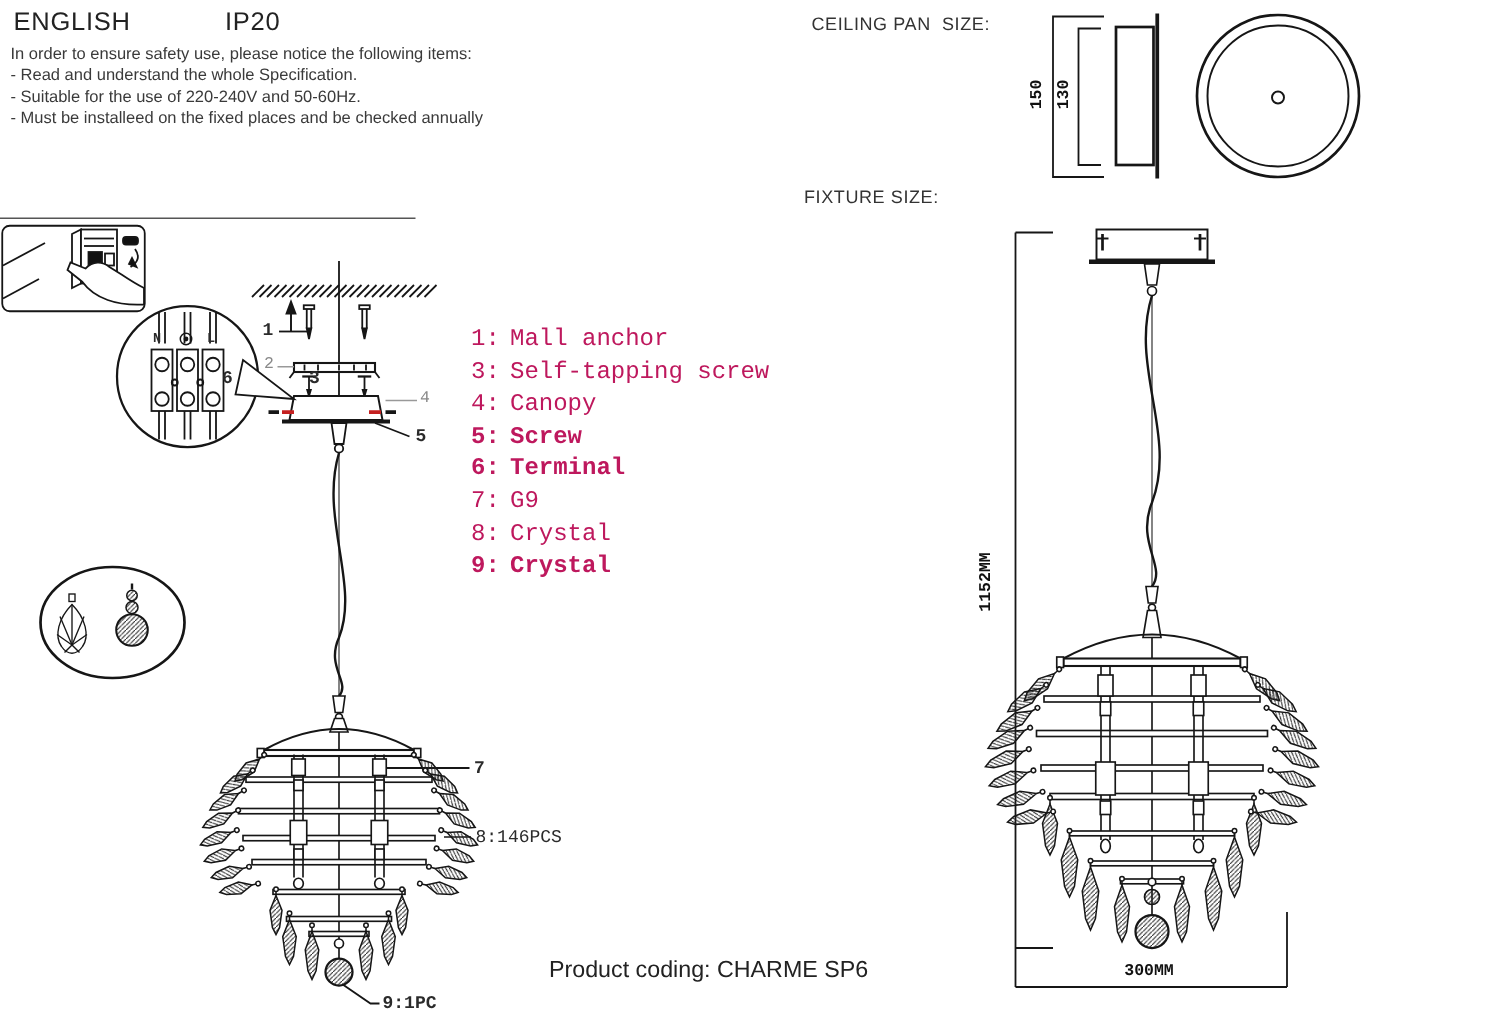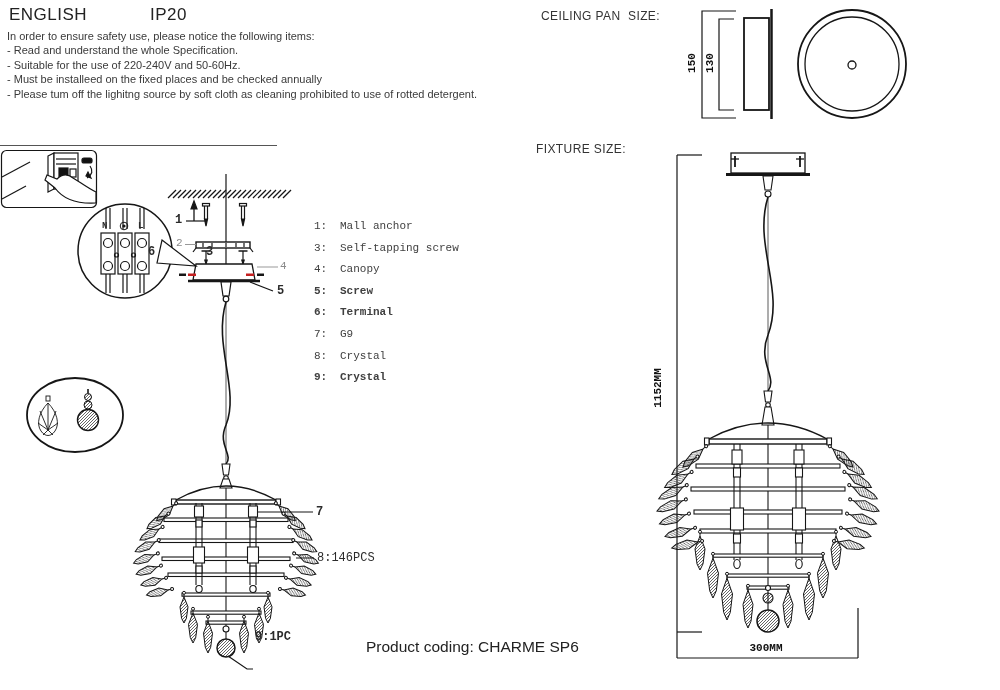--- a/index.html
+++ b/index.html
@@ -6,21 +6,21 @@
   #wrap{position:relative;width:1000px;height:690px;background:#fff;overflow:hidden;
         font-family:"Liberation Sans",sans-serif;color:#2b2b2b;}
   svg{position:absolute;left:0;top:0;}
   .t{position:absolute;white-space:pre;}
   .mono{font-family:"Liberation Mono","DejaVu Sans Mono",monospace;}
   .b{font-weight:bold;}
   .gray{color:#8a8a8a;}
   .h1{font-size:17px;letter-spacing:.5px;color:#222;}
   .sec{font-size:12px;letter-spacing:.4px;color:#333;}
   .spec{position:absolute;left:7px;top:29px;font-size:11px;line-height:14.4px;color:#3a3a3a;}
-  .parts{position:absolute;left:314px;top:216px;font-size:11px;line-height:21.6px;color:#404040;}
+  .parts{position:absolute;left:314px;top:216px;font-size:16px;line-height:21.6px;color:#be185d;}
   .parts .num{display:inline-block;width:26px;}
   .vtext{display:block;transform:rotate(-90deg);transform-origin:center;text-align:center;}
   .dim{font-size:11px;font-weight:bold;color:#111;}
   .callout{font-size:12px;}
   .term{font-size:9px;}
   .prod{font-size:15.5px;color:#222;}
 </style>
 </head>
 <body>
 
@@ -535,49 +535,48 @@
   </svg>
 
   <span class="t h1" style="left:9px;top:5px;">ENGLISH</span>
   <span class="t h1" style="left:150px;top:5px;">IP20</span>
 
   <div class="spec">
     <div>In order to ensure safety use, please notice the following items:</div>
     <div>- Read and understand the whole Specification.</div>
     <div>- Suitable for the use of 220-240V and 50-60Hz.</div>
     <div>- Must be installeed on the fixed places and be checked annually</div>
-    <div>- Please tum off the lighitng source by soft cloth as cleaning prohibited to use of rotted detergent.</div>
   </div>
 
   <div class="parts mono" id="parts">
       <div><span class="num">1:</span><span>Mall anchor</span></div>
       <div><span class="num">3:</span><span>Self-tapping screw</span></div>
       <div><span class="num">4:</span><span>Canopy</span></div>
       <div class="b"><span class="num">5:</span><span>Screw</span></div>
       <div class="b"><span class="num">6:</span><span>Terminal</span></div>
       <div><span class="num">7:</span><span>G9</span></div>
       <div><span class="num">8:</span><span>Crystal</span></div>
       <div class="b"><span class="num">9:</span><span>Crystal</span></div>
     </div>
 
   <span class="t sec" style="left:521px;top:9px;margin-left:20px;">CEILING PAN  SIZE:</span>
-  <span class="t sec" style="left:536px;top:142px;">FIXTURE SIZE:</span>
+  <span class="t sec" style="left:536px;top:124px;">FIXTURE SIZE:</span>
 
   <span class="t mono dim" style="left:678px;top:57px;width:28px;height:13px;"><span class="vtext">150</span></span>
   <span class="t mono dim" style="left:696px;top:57px;width:28px;height:13px;"><span class="vtext">130</span></span>
   <span class="t mono dim" style="left:633px;top:382px;width:50px;height:13px;"><span class="vtext">1152MM</span></span>
   <span class="t mono dim" style="left:742px;top:642px;width:48px;text-align:center;">300MM</span>
 
   <span class="t mono b callout" style="left:175px;top:213px;">1</span>
   <span class="t mono gray" style="left:176px;top:237px;font-size:11px;">2</span>
   <span class="t mono b callout" style="left:206px;top:245px;">3</span>
   <span class="t mono gray" style="left:280px;top:260px;font-size:11px;">4</span>
   <span class="t mono b callout" style="left:277px;top:284px;">5</span>
   <span class="t mono b callout" style="left:148px;top:245px;">6</span>
   <span class="t mono b callout" style="left:316px;top:505px;">7</span>
   <span class="t mono callout" style="left:317px;top:551px;">8:146PCS</span>
-  <span class="t mono b callout" style="left:255px;top:630px;text-align:center;">9:1PC</span>
+  <span class="t mono b callout" style="left:255px;top:662px;text-align:center;">9:1PC</span>
 
   <span class="t mono b term" style="left:102px;top:221px;">N</span>
   <span class="t mono b term" style="left:138px;top:221px;">L</span>
 
   <span class="t prod" style="left:366px;top:638px;">Product coding: CHARME SP6</span>
 </div>
 
 </body></html>

